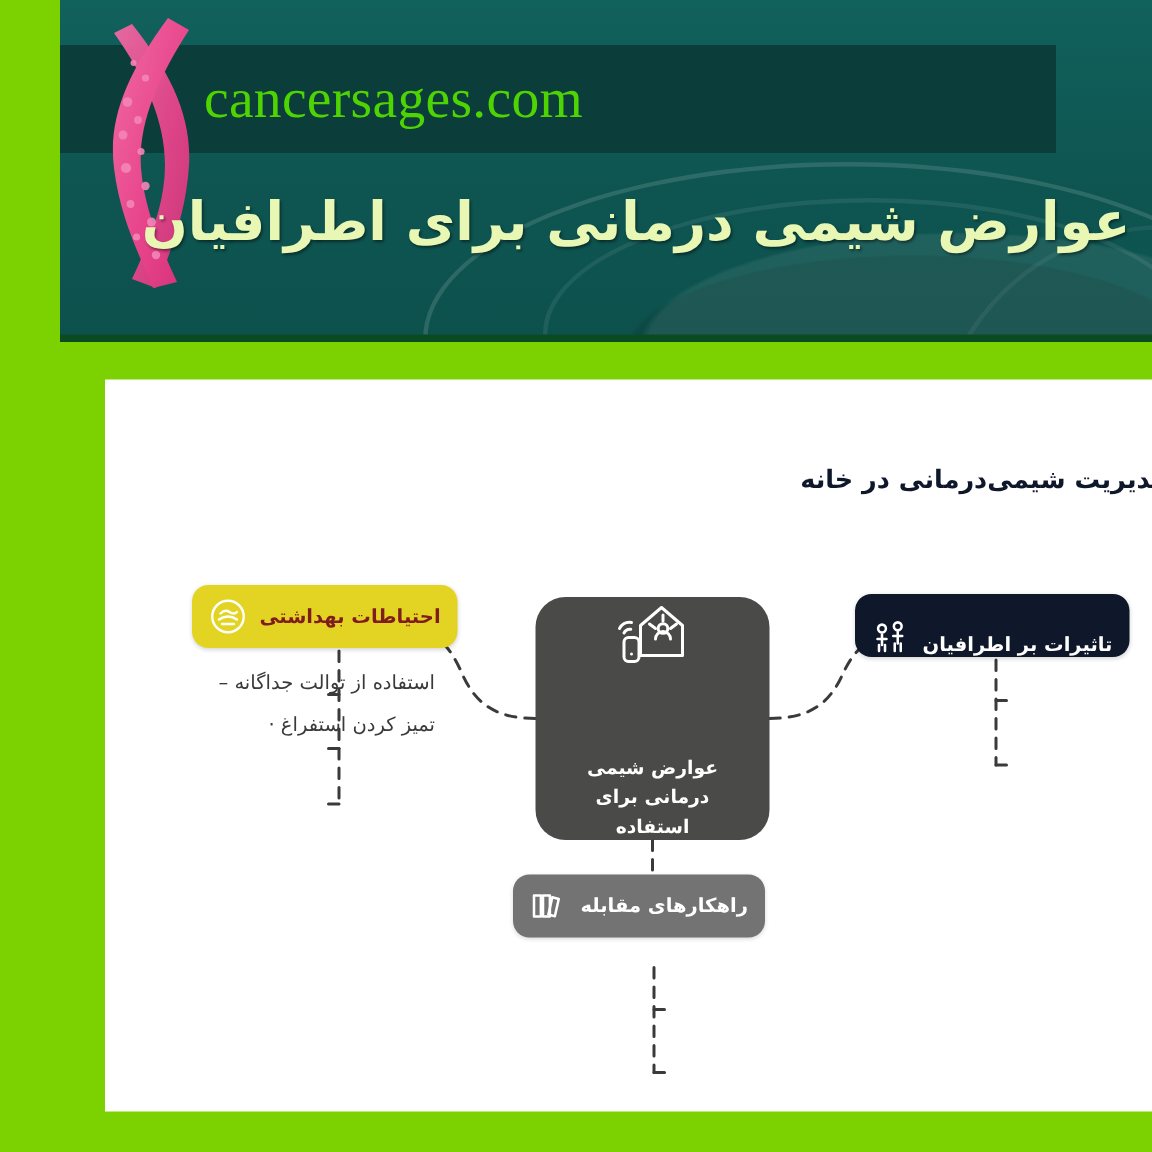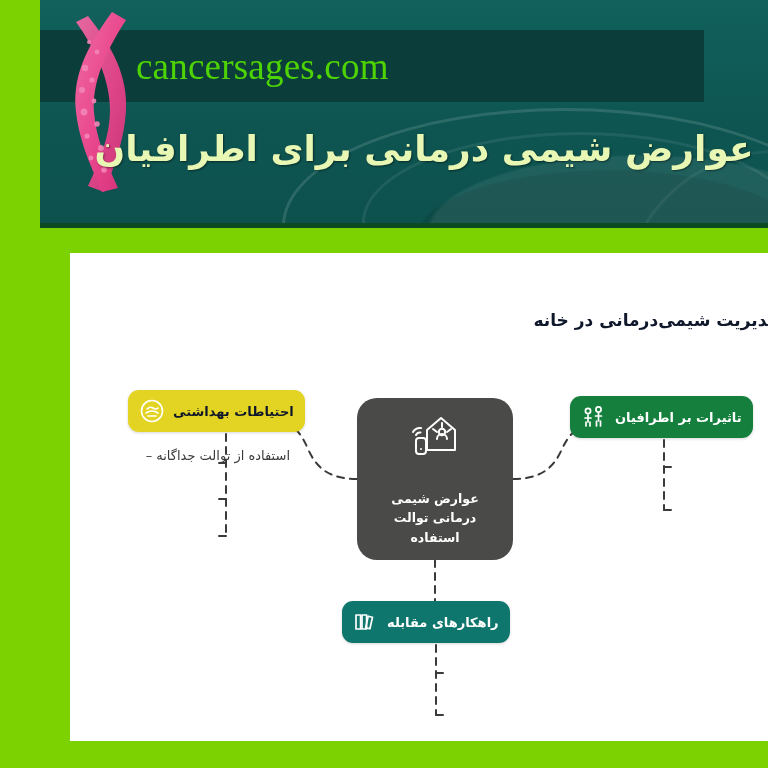--- a/index.html
+++ b/index.html
@@ -55,40 +55,40 @@
     position:absolute;left:0;right:0;top:57px;text-align:right;
     font-size:17px;font-weight:bold;color:#0f172a;white-space:nowrap;
   }
 
   
   .node{position:absolute;display:flex;align-items:center;justify-content:center;}
 
   .center-node{
     left:287px;top:145px;width:156px;height:162px;
     background:#4A4A48;border-radius:20px;
-    flex-direction:column;gap:16px;
+    flex-direction:column;gap:16px;justify-content:space-between;
   }
   .center-icon{width:56px;height:52px;margin-bottom:10px;}
   .center-label{
     color:#FFFFFF;font-size:12.5px;font-weight:bold;line-height:1.55;
     text-align:center;
   }
 
   .branch{
     border-radius:11px;height:42px;padding:0 11px;gap:8px;
     box-shadow:0 1px 3px rgba(0,0,0,.16);
   }
   .branch .blabel{font-size:13px;font-weight:bold;white-space:nowrap;}
   .branch .bicon{width:26px;height:26px;flex:0 0 26px;}
 
   .node-hygiene{left:58px;top:137px;background:#E3D424;}
-  .node-hygiene .blabel{color:#0f172a;}
-  .node-effects{left:500px;top:143px;background:#15803d;}
+  .node-hygiene .blabel{color:#7f1d1d;}
+  .node-effects{left:500px;top:143px;background:#0f172a;align-items:flex-end;}
   .node-effects .blabel{color:#FFFFFF;}
-  .node-coping{left:272px;top:348px;background:#0f766e;}
+  .node-coping{left:272px;top:330px;background:#737373;}
   .node-coping .blabel{color:#FFFFFF;}
 
   
   .sublist{position:absolute;text-align:right;white-space:nowrap;}
   .sublist .item{font-size:13px;color:#3A3A3A;line-height:1.0;margin-bottom:15px;}
   .list-hygiene{left:24px;top:196px;width:196px;}
   .list-effects{left:494px;top:200px;width:180px;}
   .list-coping{left:268px;top:408px;width:180px;}
 
   
@@ -178,38 +178,39 @@
           <circle cx="35" cy="21" r="3.2"></circle>
           <path d="M30 21 l-4 -3 M40 21 l4 -3 M35 16 v-4"></path>
           <rect x="9" y="27" width="10" height="16" rx="3"></rect>
           <path d="M14 38 h0.01"></path>
           <path d="M6 21 a8 8 0 0 1 8 -4"></path>
           <path d="M9 24 a4.5 4.5 0 0 1 4.5 -2.5"></path>
         </g>
       </svg>
       <div class="center-label">
         <div>عوارض شیمی</div>
-        <div>درمانی توالت</div>
+        <div>درمانی برای</div>
         <div>استفاده</div>
       </div>
     </div>
 
     <div class="node branch node-hygiene">
       <span class="blabel">احتیاطات بهداشتی</span>
       <svg class="bicon" viewBox="0 0 26 26" aria-hidden="true">
         <g fill="none" stroke="#FFFFFF" stroke-width="1.6" stroke-linecap="round" stroke-linejoin="round">
           <circle cx="13" cy="13" r="10.5"></circle>
           <path d="M7 15 q6 -4 12 0"></path>
           <path d="M8 11 q3 -3 6 -1 q3 2 5 0"></path>
           <path d="M9 18 h8"></path>
         </g>
       </svg>
     </div>
     <div class="sublist list-hygiene">
       <div class="item">استفاده از توالت جداگانه –</div>
+      <div class="item">تمیز کردن استفراغ ·</div>
     </div>
 
     <div class="node branch node-effects">
       <span class="blabel">تاثیرات بر اطرافیان</span>
       <svg class="bicon" viewBox="0 0 26 26" aria-hidden="true">
         <g fill="none" stroke="#FFFFFF" stroke-width="1.7" stroke-linecap="round" stroke-linejoin="round">
           <circle cx="7" cy="7" r="2.6"></circle>
           <path d="M7 11 v7 M4 14 h6 M5 18 v4 M9 18 v4"></path>
           <circle cx="17.5" cy="5.5" r="2.6"></circle>
           <path d="M17.5 9 v8 M14.5 12 h6 M15.5 17 v5 M19.5 17 v5"></path>

